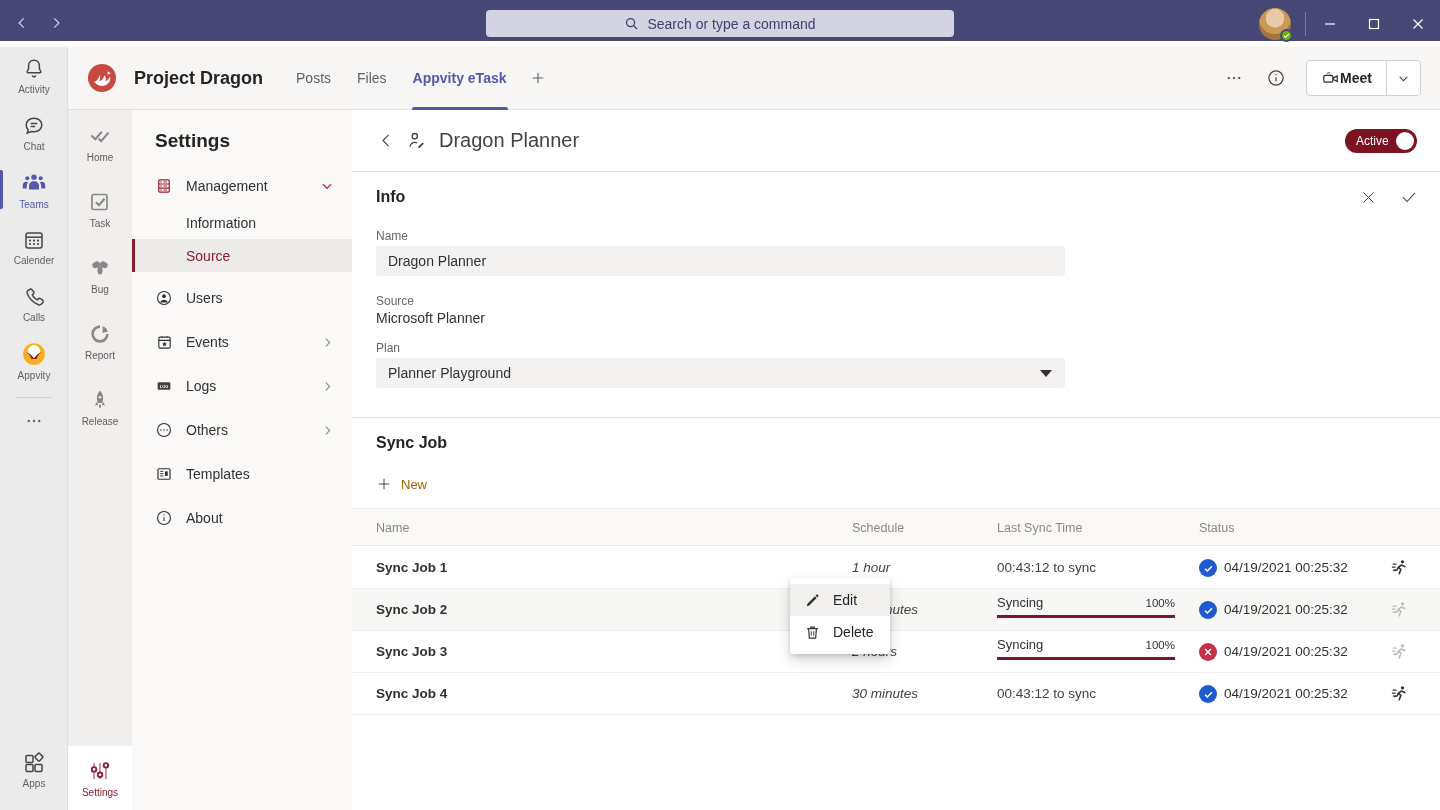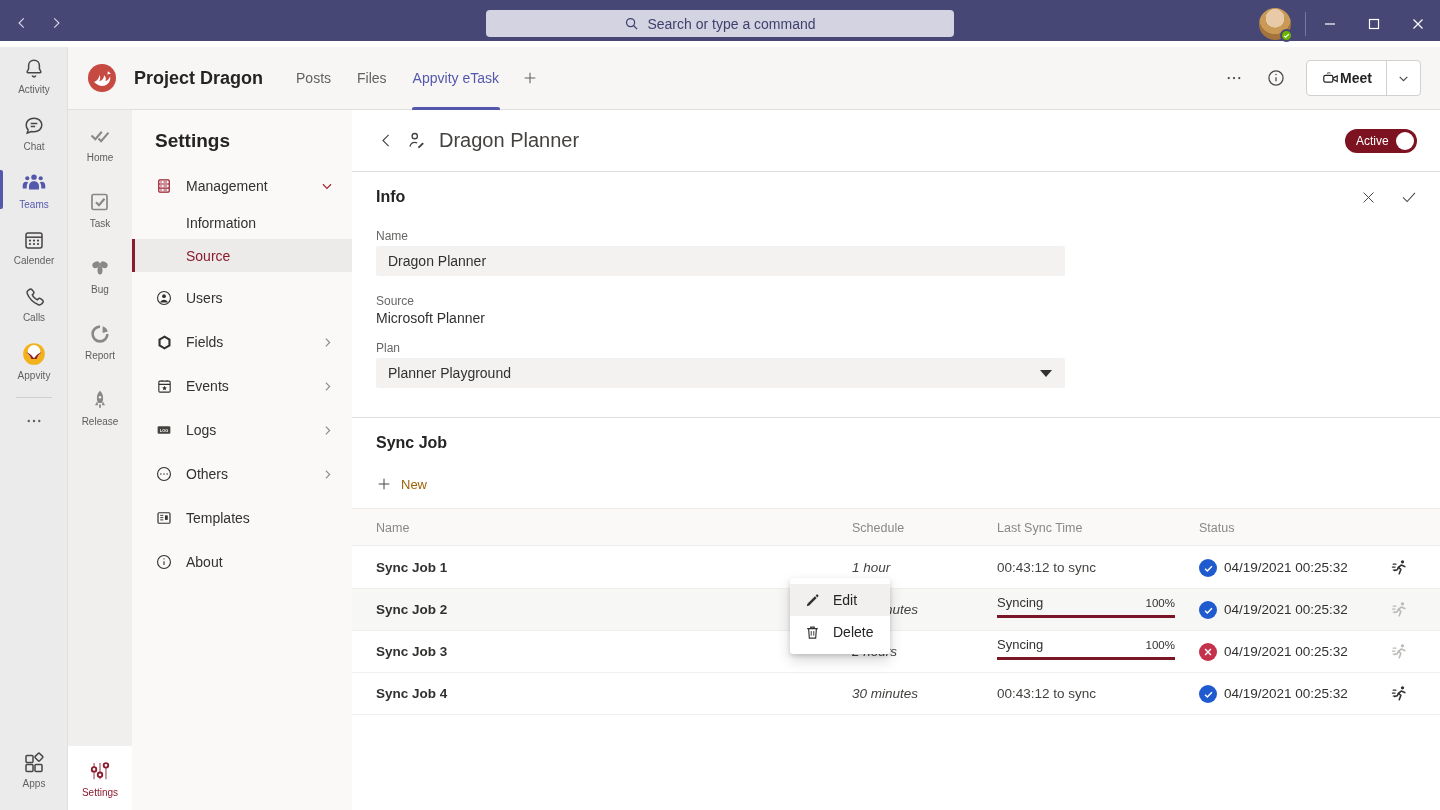--- a/index.html
+++ b/index.html
@@ -33,21 +33,21 @@
   .rail-more { width:68px; height:30px; display:flex; align-items:center; justify-content:center; color:#616161; cursor:pointer; }
   .rail-apps { position:absolute; bottom:12px; left:0; }
 
   
   .chan { position:absolute; left:68px; top:47px; width:1372px; height:63px; background:#f7f6f5; border-bottom:1px solid #e1dfdd;
           display:flex; align-items:center; }
   .team-logo { margin-left:16px; width:36px; height:36px; }
   .team-name { margin-left:14px; font-size:18px; font-weight:bold; color:#252423; }
   .tabs { display:flex; margin-left:20px; height:63px; }
   .tab { position:relative; display:flex; align-items:center; padding:0 13px; font-size:14px; color:#616161; cursor:pointer; }
-  .tab.active { color:#5458ad; font-weight:normal;justify-content:center; }
+  .tab.active { color:#5458ad; font-weight:bold;justify-content:center; }
   .tab.active::after { content:""; position:absolute; left:12px; right:12px; bottom:0; height:3px; background:#5458ad; border-radius:2px 2px 0 0; }
   .tab-add { display:flex; align-items:center; padding:0 10px; color:#616161; cursor:pointer; }
   .chan-right { margin-left:auto; display:flex; align-items:center; margin-right:19px; gap:18px; }
   .chan-icon { color:#484644; cursor:pointer; display:flex; align-items:center; justify-content:center; width:24px; height:24px; }
   .meet-btn { display:flex; align-items:stretch; height:36px; border:1px solid #d1d0cf; border-radius:4px; background:#fff; overflow:hidden; }
   .meet-main { display:flex; align-items:center; padding:0 14px; font-size:14px; font-weight:bold; color:#252423; cursor:pointer; }
   .meet-caret { display:flex; align-items:center; justify-content:center; width:34px; border-left:1px solid #d1d0cf; color:#484644; cursor:pointer; }
 
   
   .subrail { position:absolute; left:68px; top:110px; width:64px; height:700px; background:#f0efee; }
@@ -411,33 +411,20 @@
     <span class="nic">
       <svg width="18" height="18" viewBox="0 0 24 24" fill="none" stroke="currentColor" stroke-width="1.5">
           <circle cx="12" cy="12" r="8.6"></circle>
           <circle cx="12" cy="9.6" r="2.5" fill="currentColor" stroke="none"></circle>
           <path d="M6.8 18c.9-2.5 2.8-3.8 5.2-3.8s4.3 1.3 5.2 3.8z" fill="currentColor" stroke="none"></path>
         </svg>
     </span>
     <span class="nlabel">Users</span>
   </div>
 
-  <div class="snav-item">
-    <span class="nic">
-      <svg width="17" height="17" viewBox="0 0 24 24" fill="none" stroke="currentColor" stroke-width="3">
-          <path d="M12 3.8l7 4.05v8.3l-7 4.05-7-4.05v-8.3z"></path>
-        </svg>
-    </span>
-    <span class="nlabel">Fields</span>
-    <span class="snav-chevron">
-      <svg width="13" height="13" viewBox="0 0 24 24" fill="none" stroke="currentColor" stroke-width="2">
-          <path d="M9 5l7 7-7 7"></path>
-        </svg>
-    </span>
-  </div>
 
   <div class="snav-item">
     <span class="nic">
       <svg width="17" height="17" viewBox="0 0 24 24" fill="none" stroke="currentColor" stroke-width="1.6">
           <rect x="4" y="4.5" width="16" height="15.5" rx="1.6"></rect>
           <path d="M4 9h16M8.5 4.5V3M15.5 4.5V3"></path>
           <path d="M12 11l1 2.1 2.3.3-1.7 1.6.4 2.3-2-1.1-2 1.1.4-2.3-1.7-1.6 2.3-.3z" fill="currentColor" stroke="none"></path>
         </svg>
     </span>
     <span class="nlabel">Events</span>

